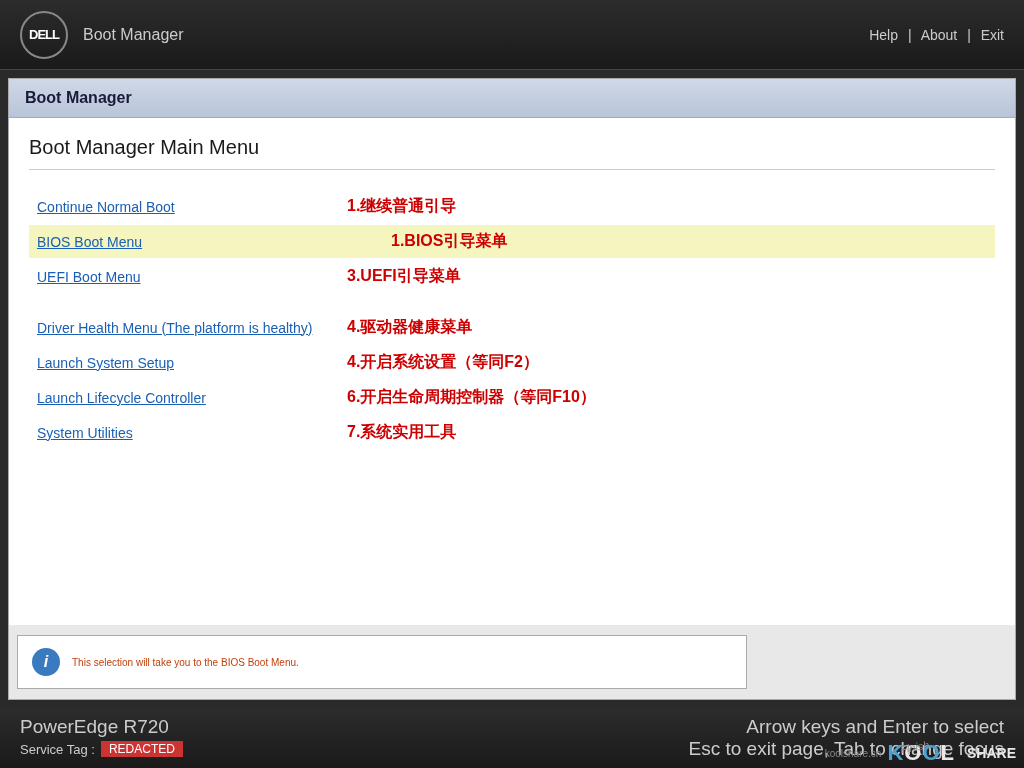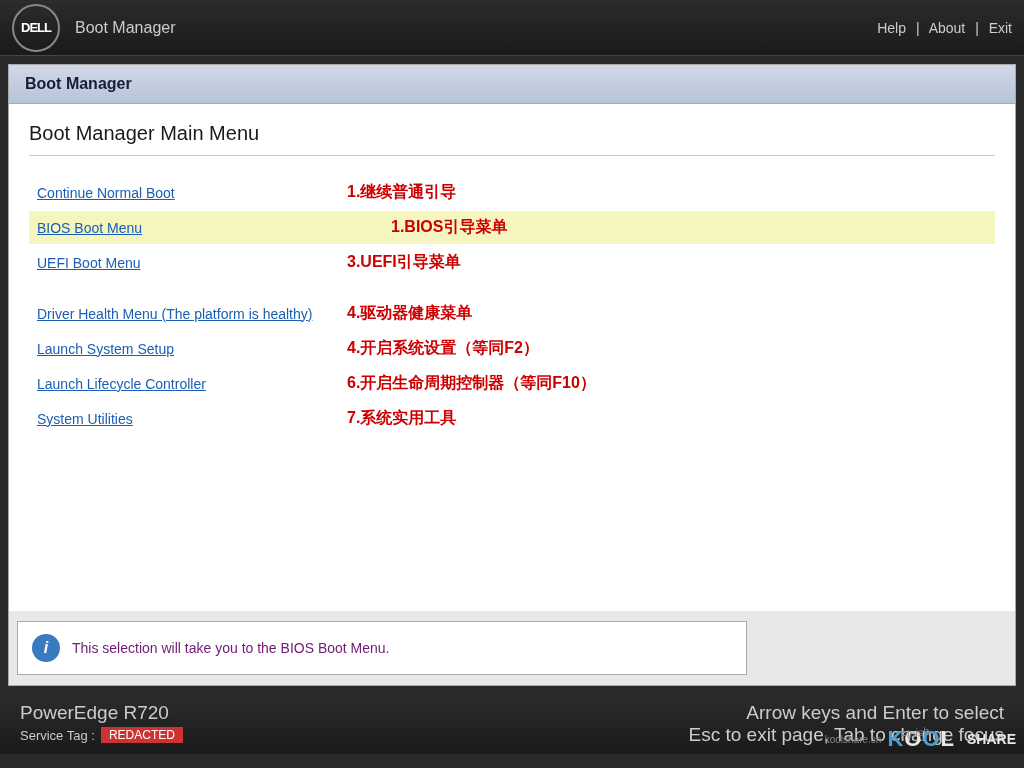--- a/index.html
+++ b/index.html
@@ -9,25 +9,25 @@
       background: #2a2a2a;
       font-family: Arial, sans-serif;
       font-size: 14px;
       overflow: hidden;
       position: relative;
     }
 
     
     #header {
       background: linear-gradient(to bottom, #2c2c2c, #1a1a1a);
-      height: 56px;
+      height: 70px;
       display: flex;
       align-items: center;
       justify-content: space-between;
-      padding: 0 12px;
+      padding: 0 20px;
       border-bottom: 1px solid #444;
     }
     #header-left {
       display: flex;
       align-items: center;
       gap: 15px;
     }
     #dell-logo {
       width: 48px;
       height: 48px;
@@ -143,22 +143,22 @@
       color: white;
       display: flex;
       align-items: center;
       justify-content: center;
       font-style: italic;
       font-weight: bold;
       font-size: 16px;
       flex-shrink: 0;
     }
     #info-text {
-      font-size: 14px;
-      color: #701a75;
+      font-size: 10px;
+      color: #c2410c;
     }
 
     
     #footer {
       background: linear-gradient(to bottom, #2c2c2c, #1a1a1a);
       height: 60px;
       display: flex;
       flex-direction: column;
       justify-content: center;
       padding: 0 20px;

